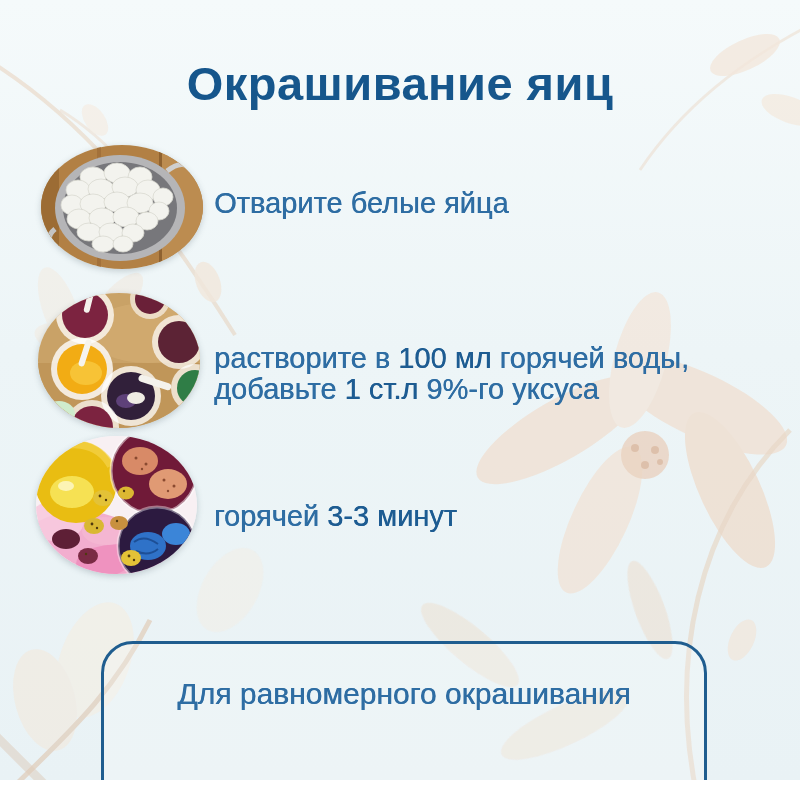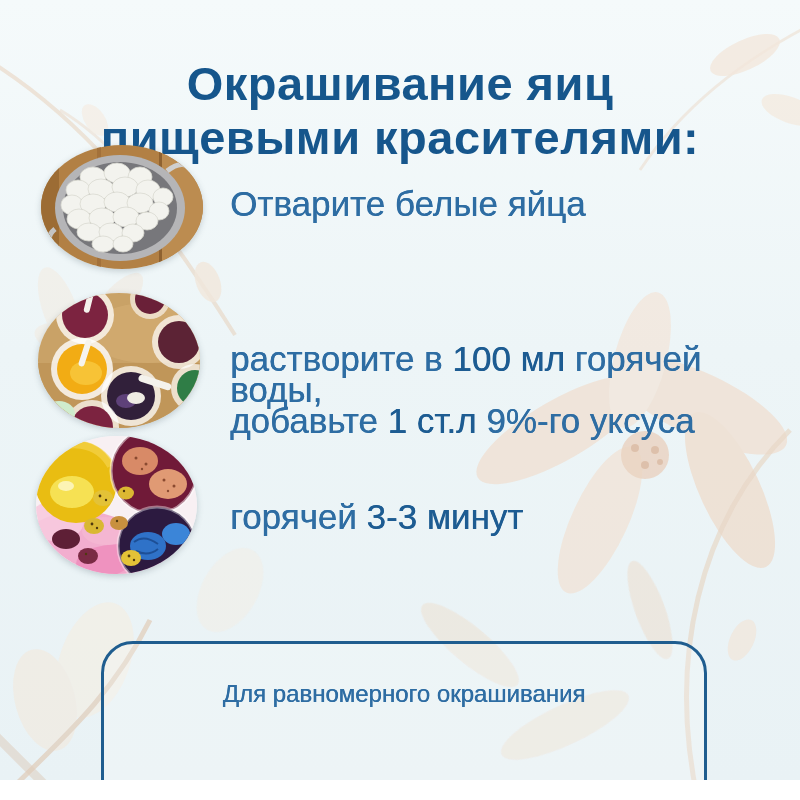--- a/index.html
+++ b/index.html
@@ -40,22 +40,22 @@
     box-shadow: 0 2px 6px rgba(60,80,90,0.25);
   }
   .step-photo svg { display: block; }
 
   .photo-1 { left: 41px;  top: 145px; width: 162px; height: 124px; }
   .photo-2 { left: 38px;  top: 293px; width: 162px; height: 135px; }
   .photo-3 { left: 36px;  top: 436px; width: 161px; height: 138px; }
 
   .step-text {
     position: absolute;
-    left: 230px;
-    font-size: 35px;
+    left: 214px;
+    font-size: 29px;
     line-height: 31px;
     color: #2e6da3;
     
     text-shadow: 0.4px 0 0 currentColor;
   }
   .step-text b { font-weight: normal; color: #1d5c92; }
 
   .text-1 { top: 188px; }
   .text-2 { top: 312px; }
   .text-3 { top: 470px; }
@@ -67,21 +67,21 @@
     width: 606px;
     height: 190px; 
     border: 3px solid #1f5d8f;
     border-radius: 32px;
     box-sizing: border-box;
     background: rgba(255,255,255,0.18);
   }
   .note-text {
     margin-top: 33px;
     text-align: center;
-    font-size: 24px;
+    font-size: 30px;
     line-height: 33px;
     color: #2e6da3;
     text-shadow: 0.4px 0 0 currentColor;
   }
 </style>
 </head>
 <body>
 
 <div class="page">
 
@@ -129,21 +129,20 @@
         <ellipse cx="45" cy="700" rx="30" ry="52" transform="rotate(-15 45 700)" fill="#f5e6d6"></ellipse>
         <path d="M-10,810 C60,740 110,700 150,620" fill="none" stroke="#dcb99c" stroke-width="5"></path>
         <ellipse cx="230" cy="590" rx="28" ry="46" transform="rotate(30 230 590)" fill="#f7ebdd" opacity="0.7"></ellipse>
       </g>
       <path d="M-5,735 L65,805" stroke="#d8b294" stroke-width="9" opacity="0.5" stroke-linecap="round"></path>
     </g>
   </svg>
 
   <h1 class="title">
     <span>Окрашивание яиц</span><br>
-    <span>пищевыми красителями:</span>
   </h1>
 
   <div class="step">
     <div class="step-photo photo-1" aria-label="eggs-in-pot-photo">
       <svg viewBox="0 0 162 124" width="162" height="124">
         <rect width="162" height="124" fill="#b28044"></rect>
         <rect x="0" width="18" height="124" fill="#9c6c34"></rect>
         <rect x="120" width="42" height="124" fill="#bc8c50"></rect>
         <rect x="56" width="4" height="124" fill="#a3713a"></rect>
         <rect x="118" width="3" height="124" fill="#8f6230"></rect>

